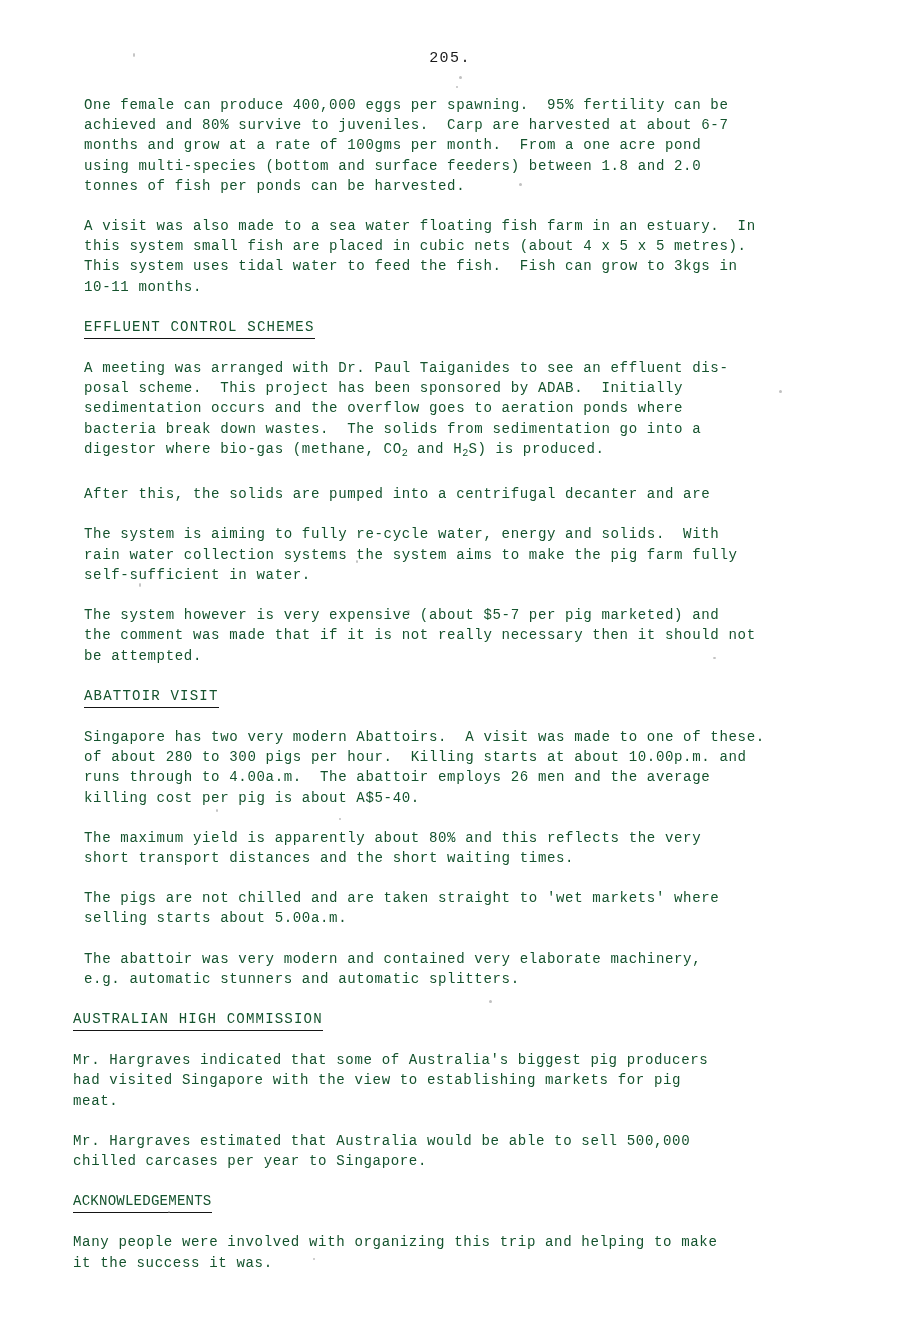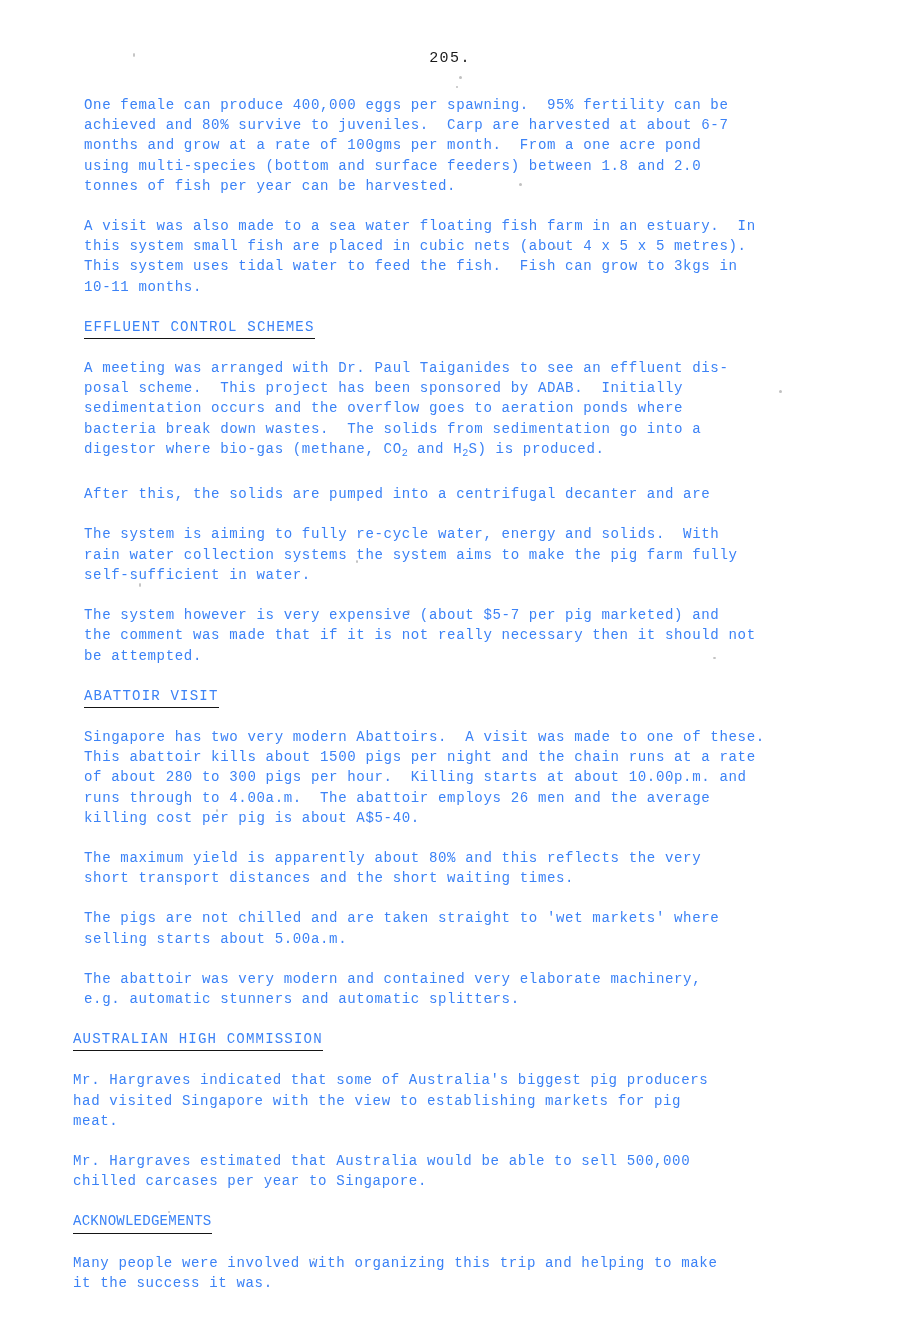--- a/index.html
+++ b/index.html
@@ -43,21 +43,21 @@
 
   .block {
     margin: 0 0 20px 0;
   }
 
   .line {
     font-size: 14.1px;
     line-height: 20.2px;
     letter-spacing: 0.62px;
     white-space: pre;
-    color: #3b82f6;
+    color: #14532d;
   }
 
   
   .heading {
     margin: 0 0 19px 0;
   }
   .heading .line {
     display: inline-block;
     font-weight: normal;
     letter-spacing: 1.15px;
@@ -100,21 +100,21 @@
 <div class="page">
 
   <div class="page-number">205.</div>
 
   <div class="body-text">
       <div class="block">
         <div class="line">One female can produce 400,000 eggs per spawning.  95% fertility can be</div>
         <div class="line">achieved and 80% survive to juveniles.  Carp are harvested at about 6-7</div>
         <div class="line">months and grow at a rate of 100gms per month.  From a one acre pond</div>
         <div class="line">using multi-species (bottom and surface feeders) between 1.8 and 2.0</div>
-        <div class="line">tonnes of fish per year can be harvested.</div>
+        <div class="line">tonnes of fish per ponds can be harvested.</div>
       </div>
       <div class="block">
         <div class="line">A visit was also made to a sea water floating fish farm in an estuary.  In</div>
         <div class="line">this system small fish are placed in cubic nets (about 4 x 5 x 5 metres).</div>
         <div class="line">This system uses tidal water to feed the fish.  Fish can grow to 3kgs in</div>
         <div class="line">10-11 months.</div>
       </div>
       <div class="heading"><span class="line">EFFLUENT CONTROL SCHEMES</span></div>
       <div class="block">
         <div class="line">A meeting was arranged with Dr. Paul Taiganides to see an effluent dis-</div>
@@ -132,21 +132,20 @@
         <div class="line">self-sufficient in water.</div>
       </div>
       <div class="block">
         <div class="line">The system however is very expensive (about $5-7 per pig marketed) and</div>
         <div class="line">the comment was made that if it is not really necessary then it should not</div>
         <div class="line">be attempted.</div>
       </div>
       <div class="heading"><span class="line">ABATTOIR VISIT</span></div>
       <div class="block">
         <div class="line">Singapore has two very modern Abattoirs.  A visit was made to one of these.</div>
-        <div class="line">This abattoir kills about 1500 pigs per night and the chain runs at a rate</div>
         <div class="line">of about 280 to 300 pigs per hour.  Killing starts at about 10.00p.m. and</div>
         <div class="line">runs through to 4.00a.m.  The abattoir employs 26 men and the average</div>
         <div class="line">killing cost per pig is about A$5-40.</div>
       </div>
       <div class="block">
         <div class="line">The maximum yield is apparently about 80% and this reflects the very</div>
         <div class="line">short transport distances and the short waiting times.</div>
       </div>
       <div class="block">
         <div class="line">The pigs are not chilled and are taken straight to 'wet markets' where</div>

